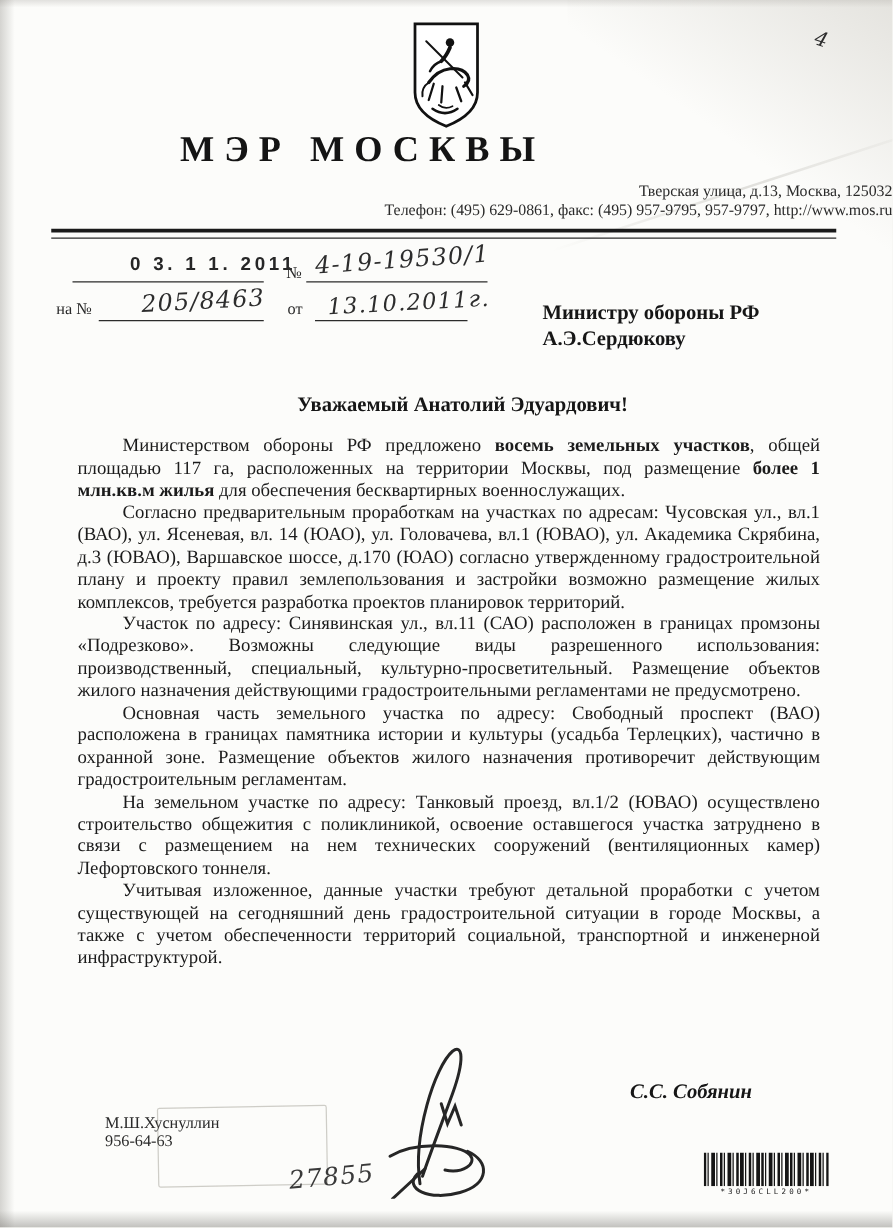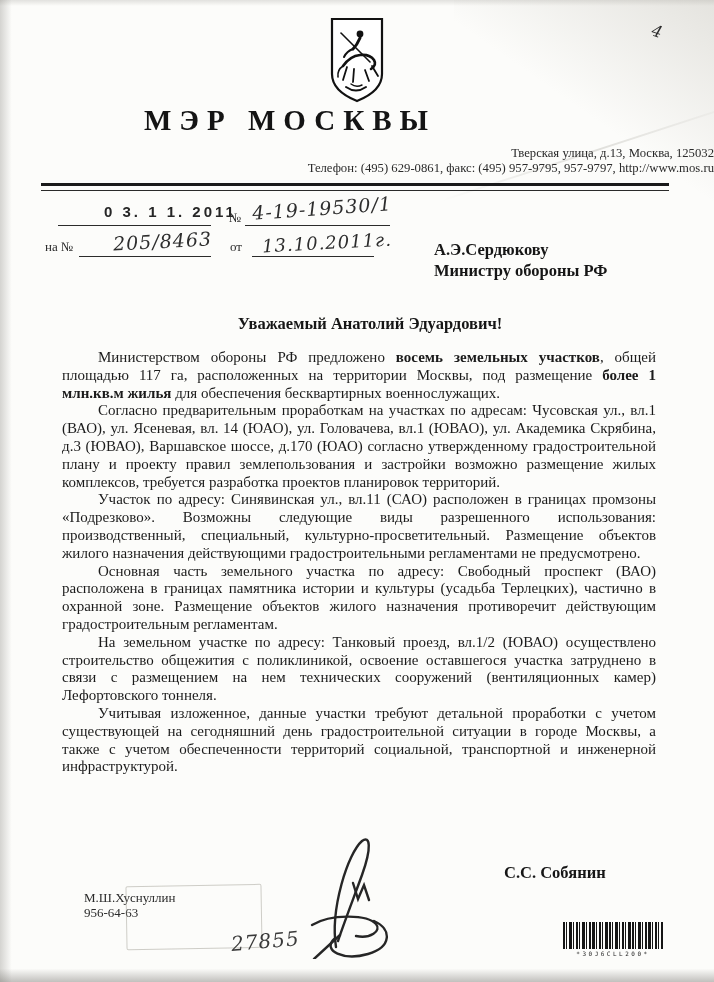--- a/index.html
+++ b/index.html
@@ -59,21 +59,21 @@
   .salutation{position:absolute;left:30px;top:314px;width:680px;text-align:center;
     font-size:16.5px;font-weight:bold;color:#161616;}
 
   
   .letter-body{position:absolute;left:62px;top:349px;width:594px;
     font-size:15px;line-height:17.8px;text-align:justify;color:#1b1b1b;}
   .letter-body p{margin:0;text-indent:36px;}
 
   
   .sig-svg{position:absolute;left:296px;top:831px;width:108px;height:128px;}
-  .sig-name{position:absolute;left:504px;top:863px;font-size:16.5px;font-weight:bold;color:#161616;}
+  .sig-name{position:absolute;left:504px;top:863px;font-size:16.5px;font-weight:bold;color:#161616;font-style:italic;}
   .executor{position:absolute;left:84px;top:890px;font-size:13px;line-height:15px;color:#2a2a2a;}
   .faint-stamp{position:absolute;left:126px;top:885px;width:134px;height:62px;
     border:1px solid rgba(150,148,138,0.45);transform:rotate(-1deg);border-radius:2px;}
   .hw-num{position:absolute;left:231px;top:929px;font-size:20px;transform:rotate(-5deg);color:#3a3a3a;}
   .barcode{position:absolute;left:561px;top:922px;width:104px;text-align:center;}
   .barcode svg{display:block;margin:0 auto;}
   .barcode-label{font-family:"DejaVu Sans Mono",monospace;font-size:6px;letter-spacing:2.5px;
     color:#222;margin-top:1px;white-space:nowrap;}
 </style>
 </head>
@@ -119,22 +119,22 @@
   <div class="handw hw-out">4-19-19530/1</div>
   <div class="uline ul-1b"></div>
   <div class="ref-label lbl-na">на №</div>
   <div class="handw hw-in">205/8463</div>
   <div class="uline ul-2a"></div>
   <div class="ref-label lbl-ot">от</div>
   <div class="handw hw-date">13.10.2011г.</div>
   <div class="uline ul-2b"></div>
 
   <div class="recipient">
+    <div>Министру обороны РФ</div>
     <div>А.Э.Сердюкову</div>
-    <div>Министру обороны РФ</div>
   </div>
 
   <div class="salutation">Уважаемый Анатолий Эдуардович!</div>
 
   <div class="letter-body">
       <p><span>Министерством обороны РФ предложено </span><span style="font-weight: bold;">восемь земельных участков</span><span>, общей </span><span style="font-weight: normal;">площадью 117 га</span><span>, расположенных на территории Москвы, под размещение </span><span style="font-weight: bold;">более 1 млн.кв.м жилья</span><span> для обеспечения бесквартирных военнослужащих.</span></p>
       <p><span>Согласно предварительным проработкам на участках по адресам: Чусовская ул., вл.1 (ВАО), ул. Ясеневая, вл. 14 (ЮАО), ул. Головачева, вл.1 (ЮВАО), ул. Академика Скрябина, д.3 (ЮВАО), Варшавское шоссе, д.170 (ЮАО) согласно утвержденному градостроительной плану и проекту правил землепользования и застройки возможно размещение жилых комплексов, требуется разработка проектов планировок территорий.</span></p>
       <p><span>Участок по адресу: Синявинская ул., вл.11 (САО) расположен в границах промзоны «Подрезково». Возможны следующие виды разрешенного использования: производственный, специальный, культурно-просветительный. Размещение объектов жилого назначения действующими градостроительными регламентами не предусмотрено.</span></p>
       <p><span>Основная часть земельного участка по адресу: Свободный проспект (ВАО) расположена в границах памятника истории и культуры (усадьба Терлецких), частично в охранной зоне. Размещение объектов жилого назначения противоречит действующим градостроительным регламентам.</span></p>
       <p><span>На земельном участке по адресу: Танковый проезд, вл.1/2 (ЮВАО) осуществлено строительство общежития с поликлиникой, освоение оставшегося участка затруднено в связи с размещением на нем технических сооружений (вентиляционных камер) Лефортовского тоннеля.</span></p>

